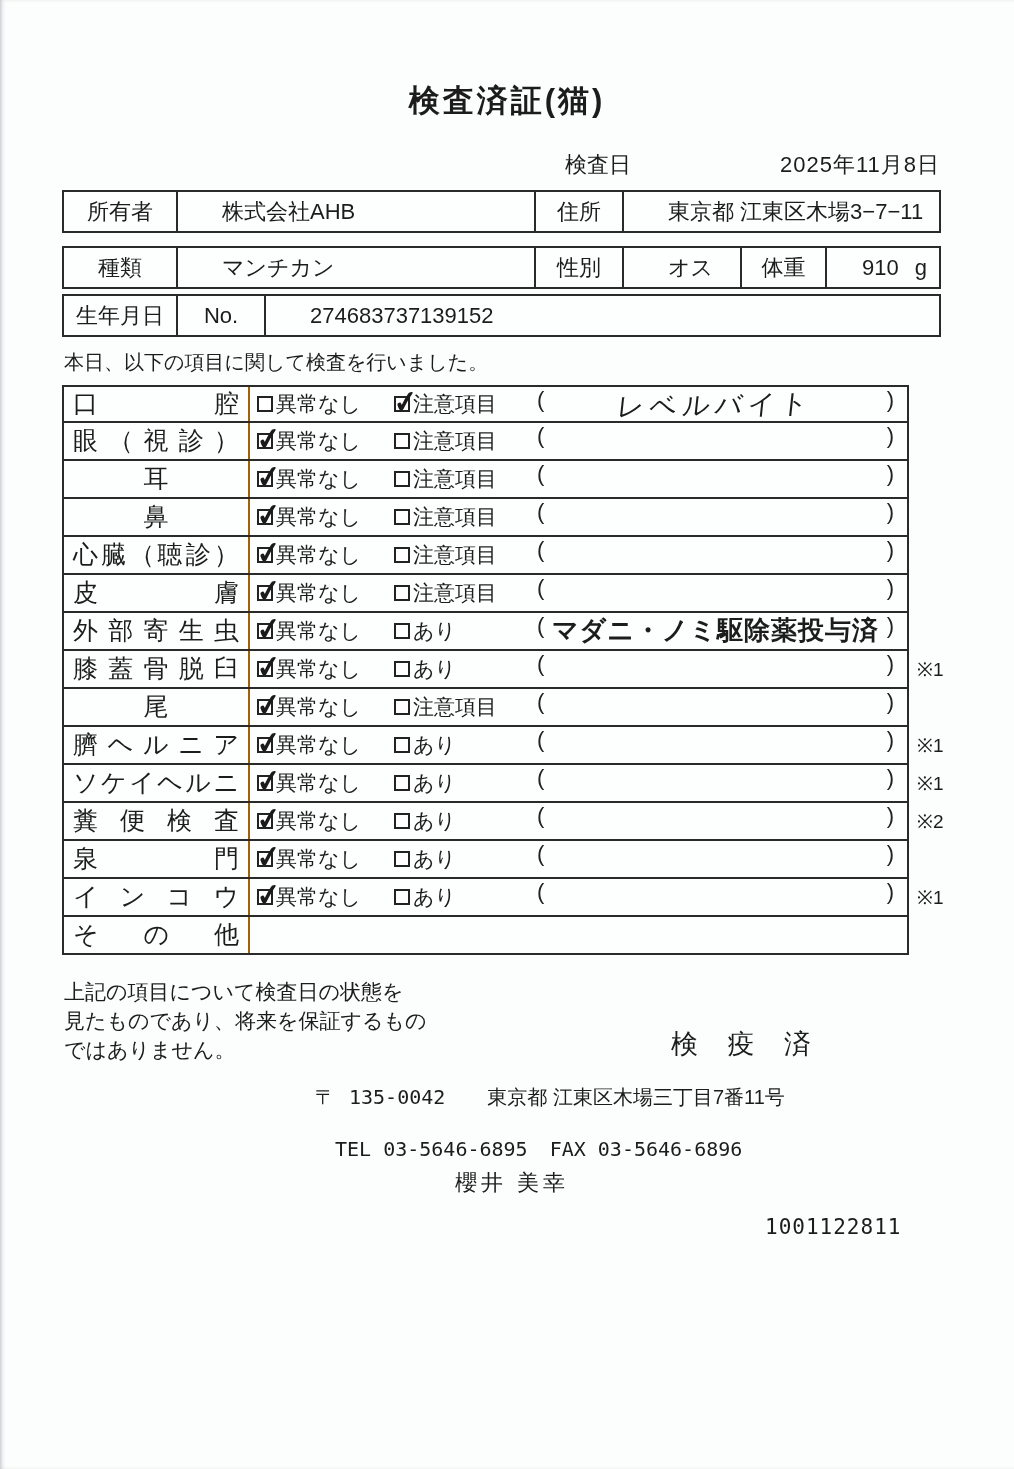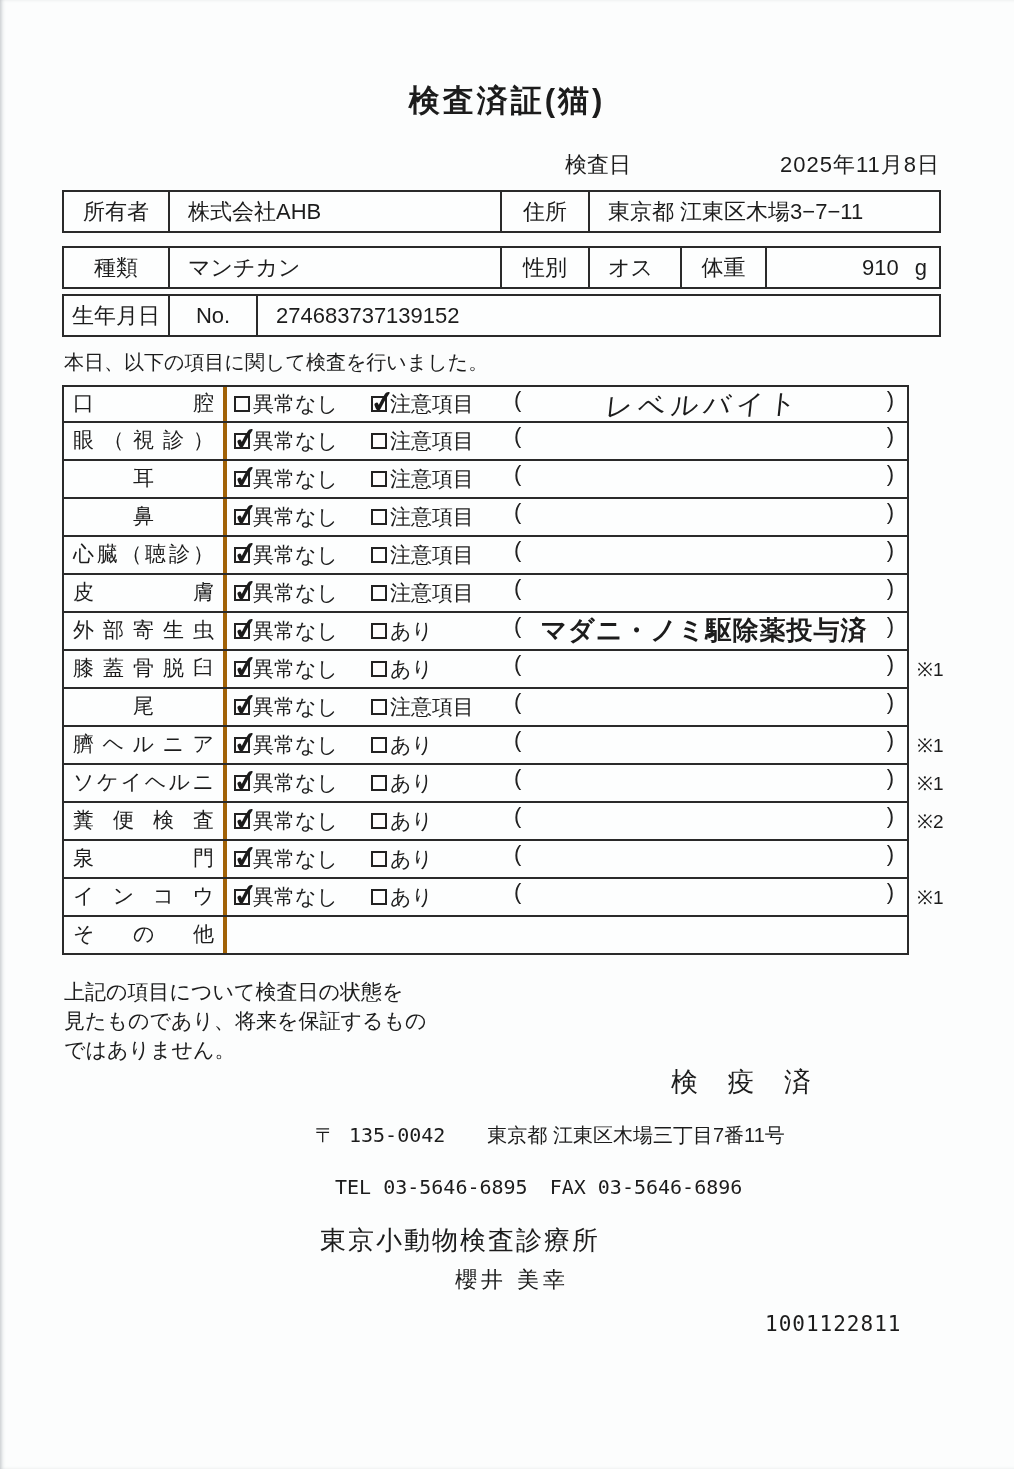--- a/index.html
+++ b/index.html
@@ -11,37 +11,37 @@
     box-shadow:inset 3px 0 4px -2px rgba(120,130,135,.5);
   }
   .title { margin-top:80px; text-align:center; font-size:31px; font-weight:600; letter-spacing:3px; }
   .daterow { display:flex; justify-content:space-between; width:375px; margin:28px 0 10px 565px; font-size:22px; }
   .daterow .dval { letter-spacing:1px; }
 
   .itable { display:flex; margin-left:62px; width:879px; border:2px solid #2a2a2a; height:43px; background:#fdfefe; }
   .itable .cell { border-right:2px solid #2a2a2a; display:flex; align-items:center; font-size:22px; overflow:hidden; }
   .itable .cell:last-child { border-right:none; }
   .itable .lab { justify-content:center; }
-  .itable .val { padding-left:18px; }
+  .itable .val { padding-left:18px;margin-left:26px; }
   .gap14 { height:13px; } .gap5 { height:5px; }
-  .w106{width:106px;} .w332{width:332px;} .w88{width:88px;} .w352{flex:1;} .w92{width:92px;} .w85{width:85px;} .w175{flex:1;}
+  .w106{width:114px;} .w332{width:332px;} .w88{width:88px;} .w352{flex:1;} .w92{width:92px;} .w85{width:85px;} .w175{flex:1;}
   .weightcell { justify-content:flex-end; padding-right:12px; gap:16px; }
 
   .intro { margin:12px 0 9px 64px; font-size:20px; }
 
   .ctable { margin-left:62px; }
   .crowline { display:flex; align-items:stretch; height:38px; }
   .crow-main {
     width:847px; display:flex; background:#fdfefe;
     border-left:2px solid #2a2a2a; border-right:2px solid #2a2a2a; border-bottom:2px solid #2a2a2a;
   }
   .crowline:first-child .crow-main { border-top:2px solid #2a2a2a; }
   .lbl {
-    width:163px; border-right:4px solid #a16207; padding:0 9px;
-    font-size:21px; line-height:34px; overflow:hidden;
+    width:186px; border-right:2px solid #a16207; padding:0 9px;
+    font-size:25px; line-height:34px; overflow:hidden;
     text-align:justify; text-align-last:justify;
   }
   .crowline:first-child .lbl { line-height:32px; }
   .lbl.center { text-align:center; text-align-last:center; }
   .content { flex:1; display:flex; padding:0 13px 0 7px; min-width:0; }
   .opt { display:flex; align-items:center; font-size:21px; flex:none; }
   .opt1 { width:137px; } .opt2 { width:143px; }
   .cb { position:relative; display:inline-block; width:16px; height:16px; border:2px solid #222; margin-right:3px; flex:none; background:#fff; }
   .cb.checked::after {
     content:"✓"; position:absolute; left:-3px; top:-14px;
@@ -49,21 +49,21 @@
   }
   .paren { font-size:22px; flex:none; color:#222; }
   .note { flex:1; text-align:center; font-size:21px; white-space:nowrap; overflow:hidden; }
   .note.hand { font-size:27px; letter-spacing:5px; transform:skewX(-7deg) rotate(-1deg); font-weight:500; }
   .note.print { font-weight:700; font-size:26px; letter-spacing:1px; }
   .crow-mark { padding-left:8px; font-size:19px; line-height:38px; white-space:nowrap; }
 
   .notes { margin:13px 0 0 63px; font-size:20px; line-height:27px; }
   .notes .indent { padding-left:57px; }
 
-  .bottomflex { display:flex; margin:22px 0 0 64px; width:830px;flex-direction:column; }
+  .bottomflex { display:flex; margin:22px 0 0 64px; width:830px; }
   .disclaimer { font-size:21px; line-height:29px; width:420px; }
   .stamp { margin-left:auto; margin-right:72px; align-self:flex-end; margin-bottom:2px; font-size:27px; letter-spacing:11px; font-weight:500; }
 
   .postalrow { display:flex; gap:14px; margin:20px 0 0 315px; font-size:20px; align-items:baseline; }
   .mono { font-family:"DejaVu Sans Mono", monospace; }
   .addr2 { margin-left:28px; }
   .telrow { display:flex; gap:22px; margin:26px 0 0 335px; font-size:20px; }
   .clinic { margin:24px 0 0 320px; font-size:26px; letter-spacing:2px; font-weight:500; }
   .vet { margin:7px 0 0 455px; font-size:22px; letter-spacing:4px; }
   .serial { margin:17px 0 0 765px; font-size:21px; letter-spacing:1px; }
@@ -415,17 +415,16 @@
     <span>〒</span>
     <span class="mono">135-0042</span>
     <span class="addr2">東京都 江東区木場三丁目7番11号</span>
   </div>
 
   <div class="telrow">
     <span class="mono">TEL 03-5646-6895</span>
     <span class="mono">FAX 03-5646-6896</span>
   </div>
 
-  <div class="clinic">東京小動物検査診療所</div>
   <div class="vet">櫻井 美幸</div>
   <div class="serial mono">1001122811</div>
 
 </div>
 
 </body></html>

